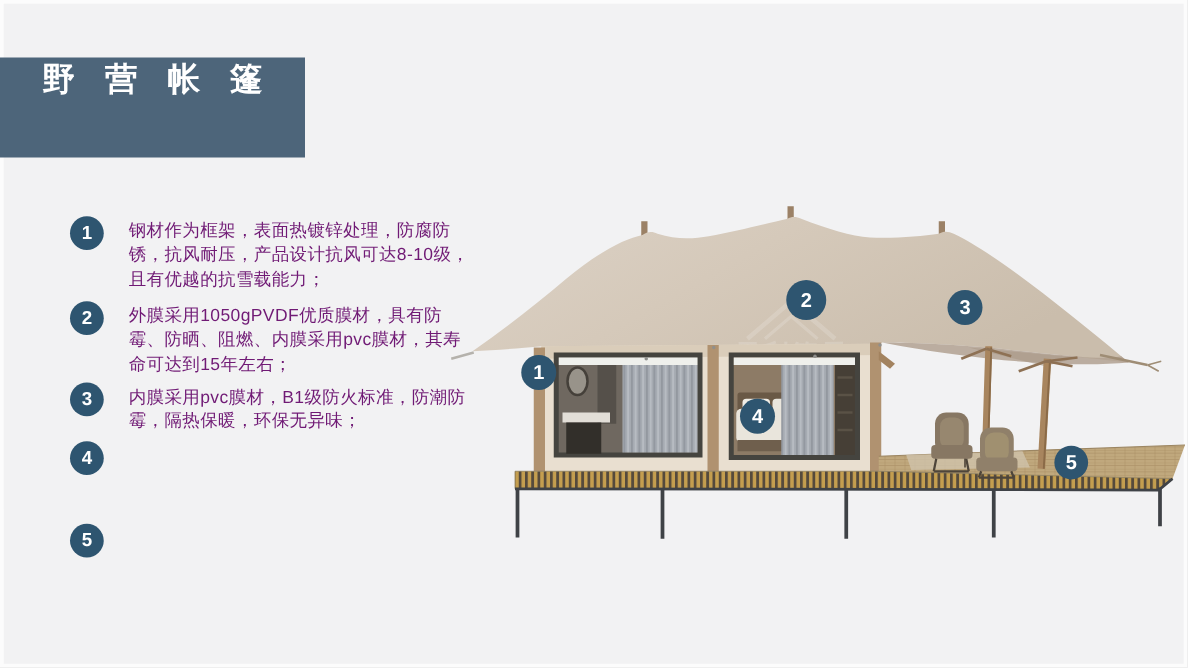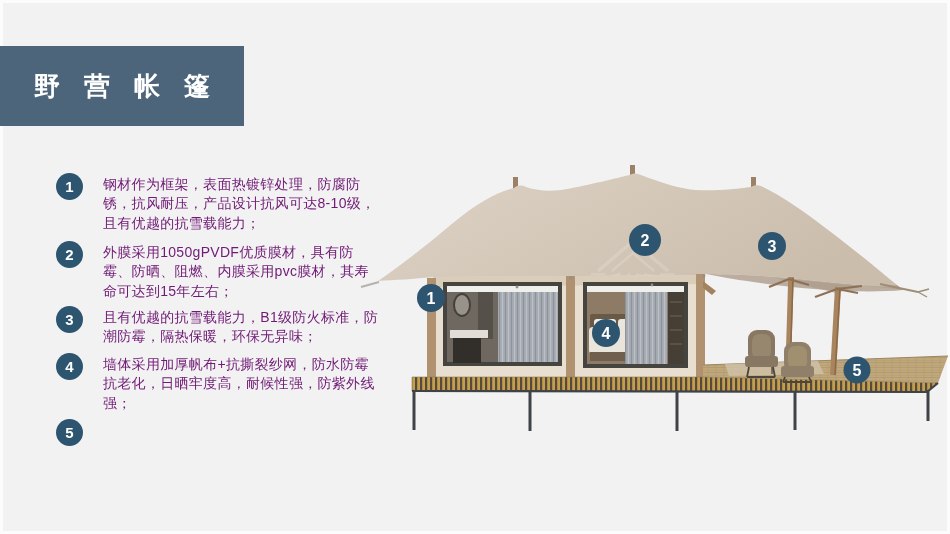--- a/index.html
+++ b/index.html
@@ -3,21 +3,21 @@
 <meta charset="utf-8">
 <style>
   html,body{margin:0;padding:0;background:#e6e6e6;}
   .slide{
     position:relative;width:950px;height:534px;background:#f2f2f3;
     overflow:hidden;font-family:"Liberation Sans","DejaVu Sans",sans-serif;
     box-shadow:inset 0 0 0 3px #fcfcfc;
   }
   .title-bar{
     position:absolute;left:0;top:46px;width:244px;height:80px;
-    background:#4d657a;display:flex;align-items:center;
+    background:#4d657a;display:flex;
   }
   .title-bar h1{
     margin:0;padding-left:34px;color:#ffffff;font-size:26px;font-weight:bold;
     letter-spacing:24px;white-space:nowrap;
   }
   .feature{
     position:absolute;left:56px;width:330px;display:flex;align-items:flex-start;
   }
   .feature .num{
     flex:0 0 27px;width:27px;height:27px;border-radius:50%;background:#2e5570;
@@ -44,25 +44,24 @@
   <div class="feature" style="top:175px">
     <span class="num">1</span>
     <p class="txt">钢材作为框架，表面热镀锌处理，防腐防锈，抗风耐压，产品设计抗风可达8-10级，且有优越的抗雪载能力；</p>
   </div>
   <div class="feature" style="top:243px">
     <span class="num">2</span>
     <p class="txt">外膜采用1050gPVDF优质膜材，具有防霉、防晒、阻燃、内膜采用pvc膜材，其寿命可达到15年左右；</p>
   </div>
   <div class="feature" style="top:308px">
     <span class="num">3</span>
-    <p class="txt">且有优越的抗雪载能力，B1级防火标准，防潮防霉，隔热保暖，环保无异味；</p>
+    <p class="txt">内膜采用pvc膜材，B1级防火标准，防潮防霉，隔热保暖，环保无异味；</p>
   </div>
   <div class="feature" style="top:355px">
     <span class="num">4</span>
-    <p class="txt">墙体采用加厚帆布+抗撕裂纱网，防水防霉抗老化，日晒牢度高，耐候性强，防紫外线强；</p>
   </div>
   <div class="feature" style="top:421px">
     <span class="num">5</span>
   </div>
 
   <svg class="tent" width="600" height="300" viewBox="350 140 600 300">
     <defs>
       <linearGradient id="roofGrad" x1="0" y1="0" x2="1" y2="0.4">
         <stop offset="0" stop-color="#dcd2c6"></stop>
         <stop offset="0.45" stop-color="#d5c9ba"></stop>

